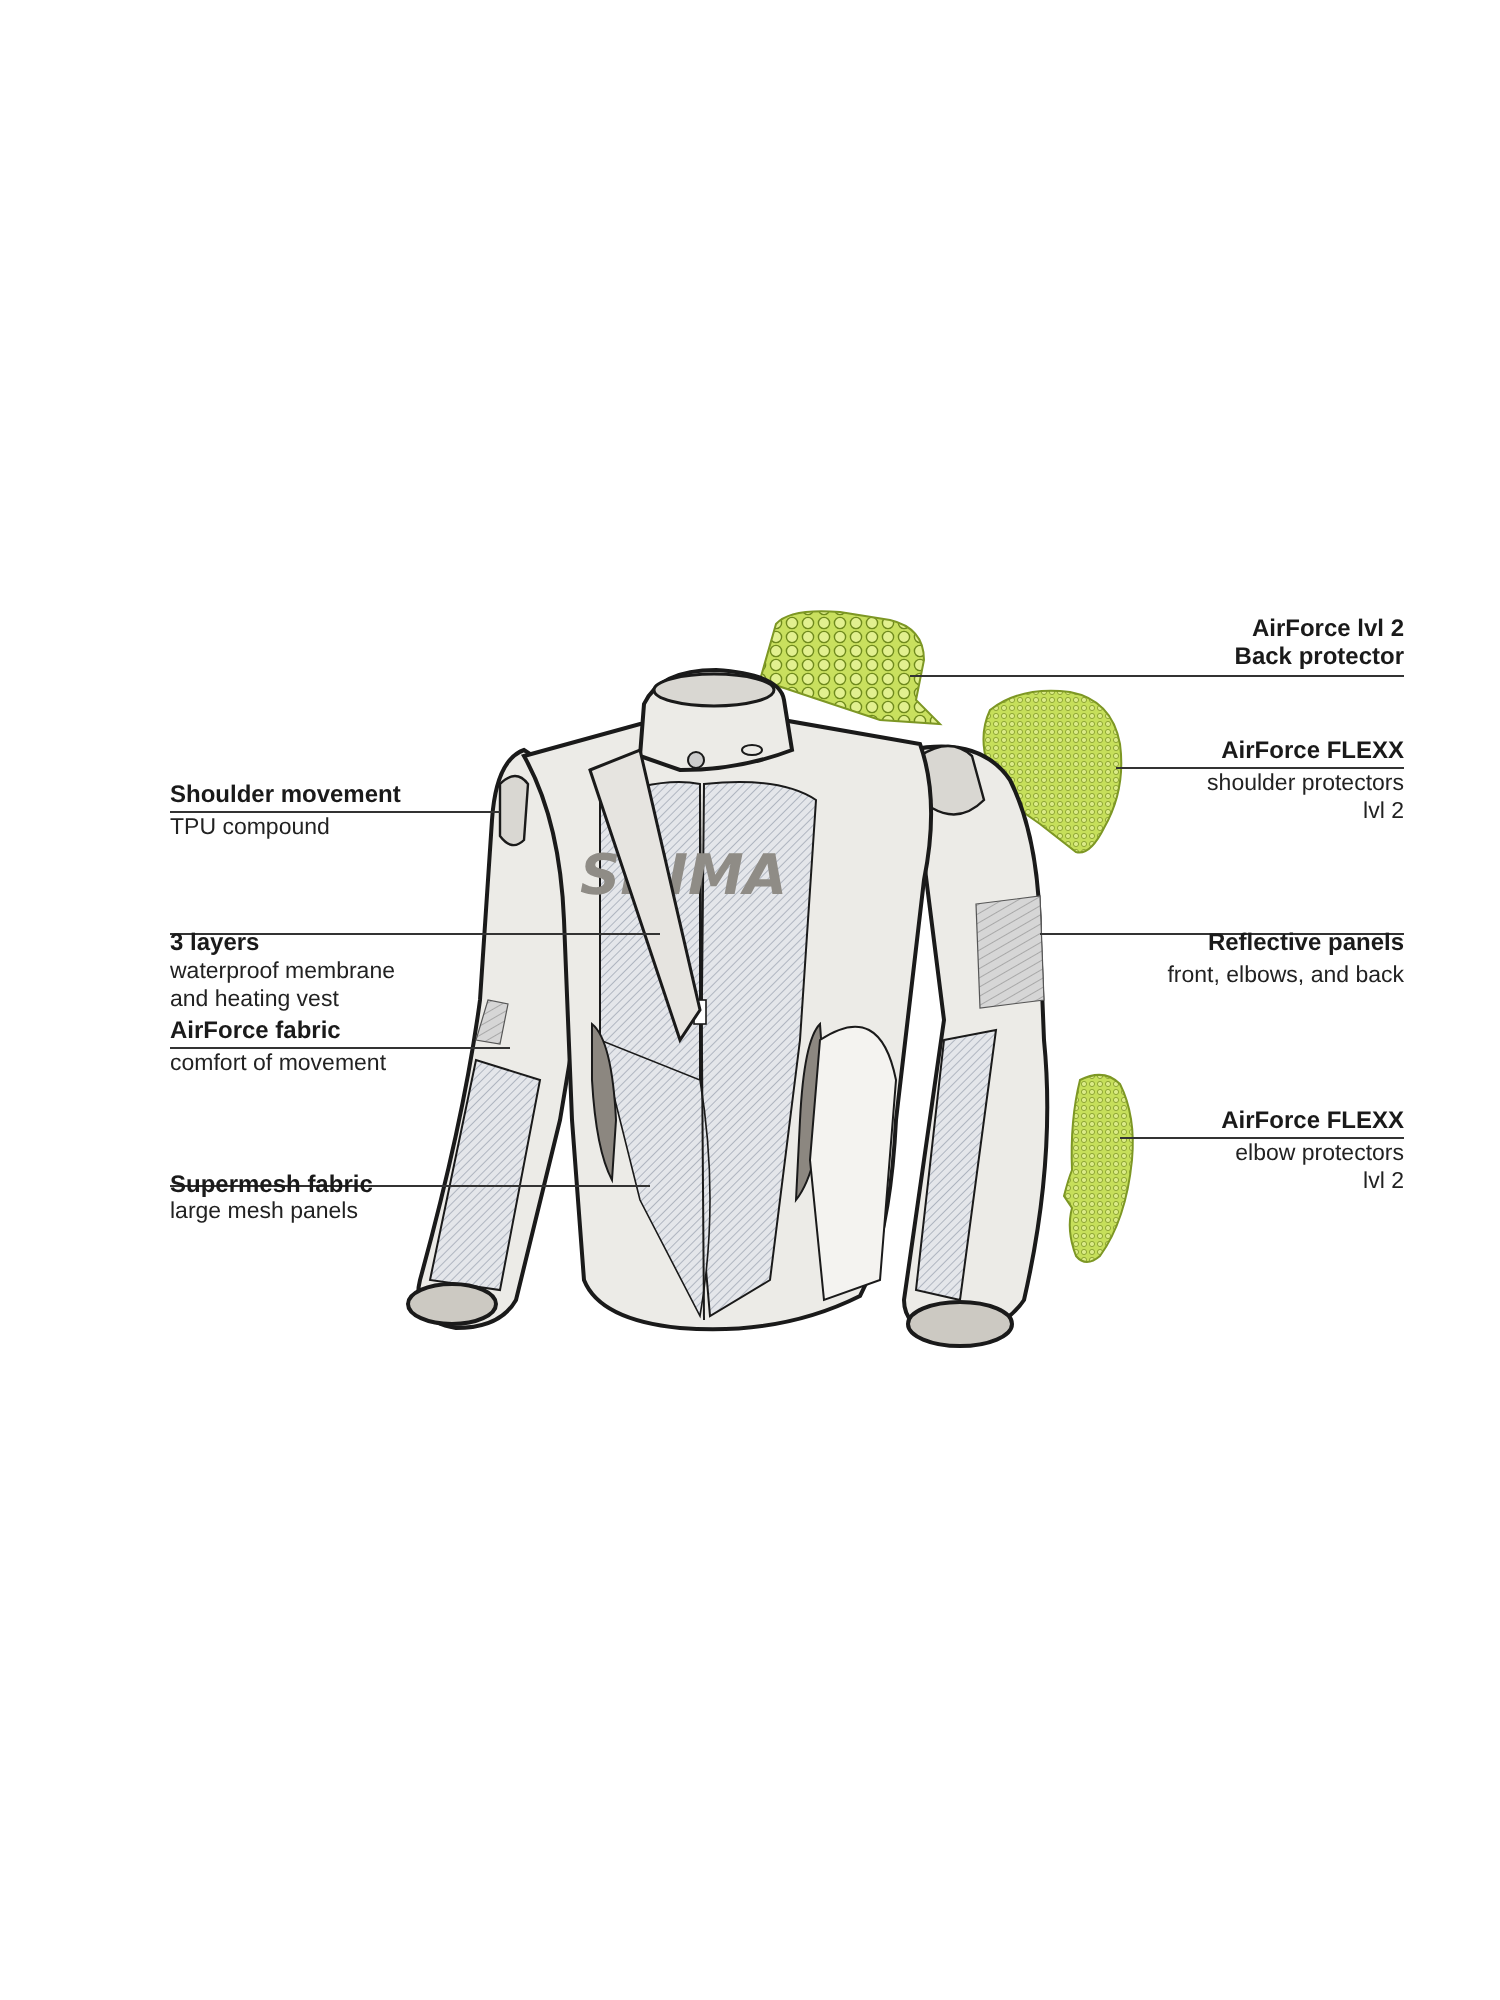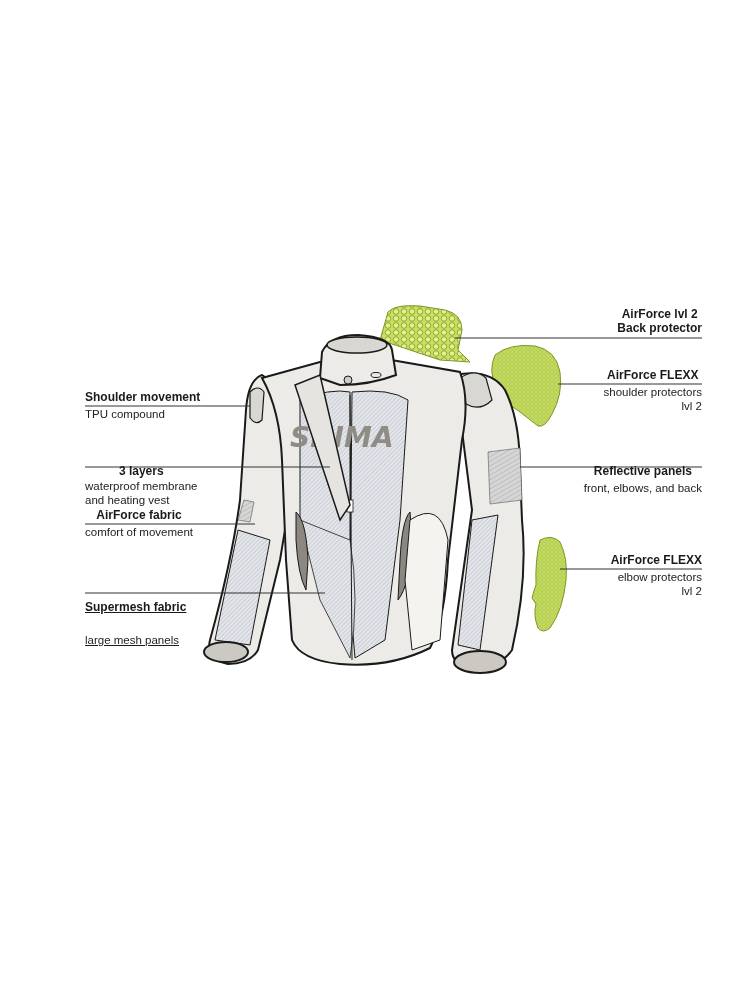--- a/index.html
+++ b/index.html
@@ -1,19 +1,19 @@
 <!DOCTYPE html>
 <html><head>
 <meta charset="utf-8">
 <style>
   html,body{margin:0;padding:0;background:#fff;}
   body{width:750px;height:1000px;position:relative;overflow:hidden;font-family:"Liberation Sans",sans-serif;color:#1a1a1a;}
   .art{position:absolute;left:0;top:0;width:750px;height:1000px;}
   .callout{position:absolute;font-size:11.5px;line-height:14px;}
-  .callout .title{font-weight:bold;font-size:12px;text-align:center;}
+  .callout .title{font-weight:bold;font-size:12px;}
   .callout .desc{color:#222;}
   .left{left:85px;text-align:left;}
   .right{right:48px;text-align:right;}
 </style>
 </head>
 <body>
 
 <svg class="art" viewBox="0 0 750 1000" xmlns="http://www.w3.org/2000/svg">
   <defs>
     <pattern id="mesh" width="3" height="3" patternUnits="userSpaceOnUse" patternTransform="rotate(45)">
@@ -98,23 +98,23 @@
   <div class="title">3 layers</div>
   <div class="desc" style="margin-top:1px;">waterproof membrane</div>
   <div class="desc">and heating vest</div>
 </div>
 
 <div class="callout left" style="top:508px;">
   <div class="title">AirForce fabric</div>
   <div class="desc" style="margin-top:3px;text-align:right;">comfort of movement</div>
 </div>
 
-<div class="callout left" style="top:600px;text-decoration:underline;">
+<div class="callout left" style="top:585px;">
   <div class="title">Supermesh fabric</div>
-  <div class="desc" style="margin-top:19px;">large mesh panels</div>
+  <div class="desc" style="margin-top:0;">large mesh panels</div>
 </div>
 
 <div class="callout right" style="top:307px;">
   <div class="title">AirForce lvl 2</div>
   <div class="title">Back protector</div>
 </div>
 
 <div class="callout right" style="top:368px;">
   <div class="title">AirForce FLEXX</div>
   <div class="desc" style="margin-top:3px;">shoulder protectors</div>

